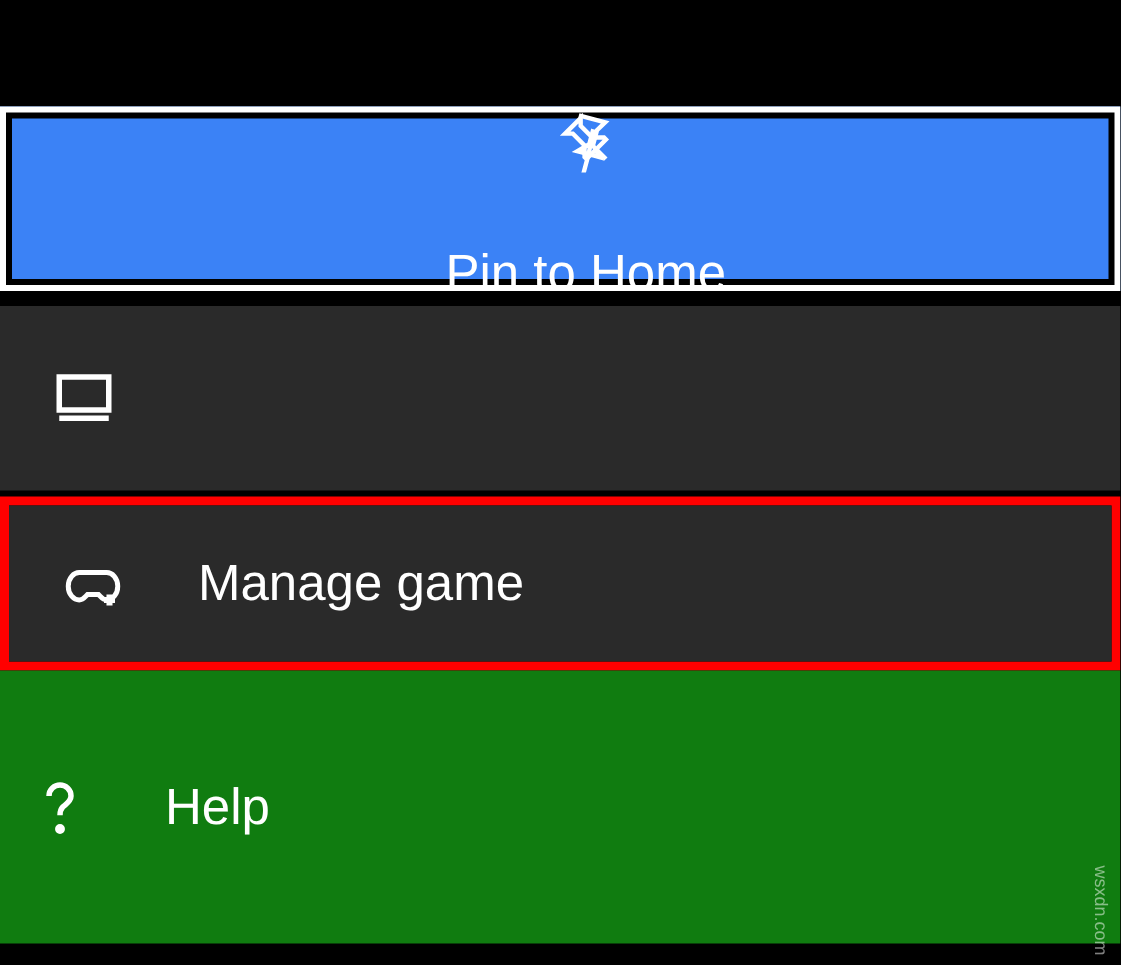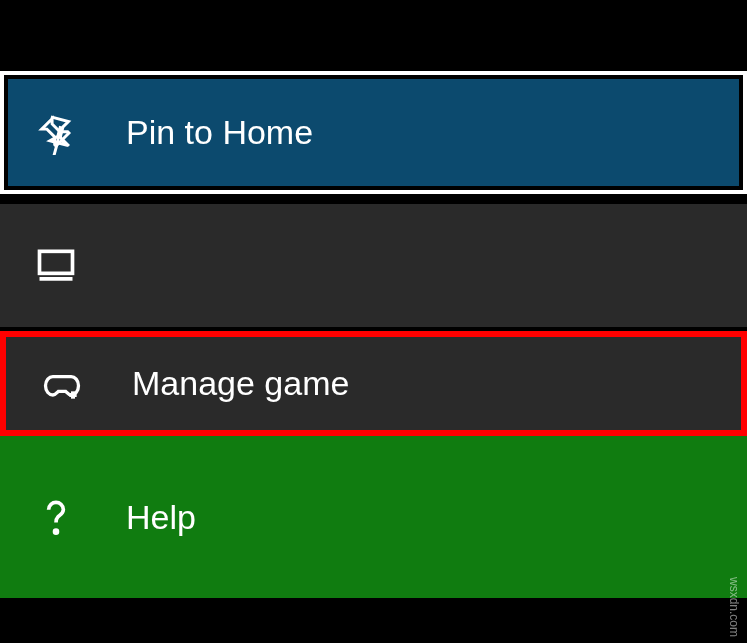--- a/index.html
+++ b/index.html
@@ -15,33 +15,34 @@
     .menu-item {
       display: flex;
       align-items: center;
       height: 123px;
       background: #2a2a2a;
       padding-left: 34px;
       gap: 48px;
       position: relative;
     }
     .menu-item.selected {
-      background: #0c4a6e;
+      background: #3b82f6;
       outline: 4px solid #fff;
       outline-offset: -4px;
       box-shadow: inset 0 0 0 8px #000;
+      flex-direction: column;
     }
     .gap-small { height: 10px; background: #000; }
     .gap-med { height: 4px; background: #000; }
     .help-section {
       display: flex;
       align-items: center;
-      height: 162px;
+      height: 182px;
       background: #107c10;
-      padding-left: 34px;
+      padding-left: 18px;
       gap: 48px;
     }
     .icon {
       width: 44px;
       height: 44px;
       display: flex;
       align-items: center;
       justify-content: center;
       flex-shrink: 0;
     }
@@ -49,21 +50,21 @@
     .label {
       color: #fff;
       font-size: 34px;
       font-weight: 400;
     }
     .highlight-box {
       border: 6px solid #ff0000;
       background: transparent;
       padding: 0;
     }
-    .highlight-box .menu-item { height: 93px; }
+    .highlight-box .menu-item { height: 104px; }
     .watermark {
       position: absolute;
       right: 6px;
       bottom: 6px;
       color: rgba(255,255,255,0.5);
       font-size: 12px;
       writing-mode: vertical-rl;
     }
   </style>
 </head>

